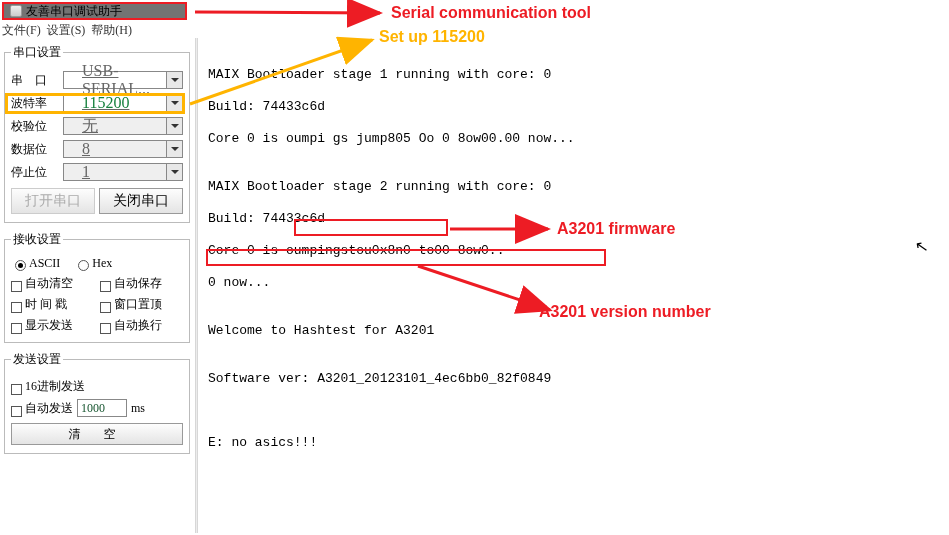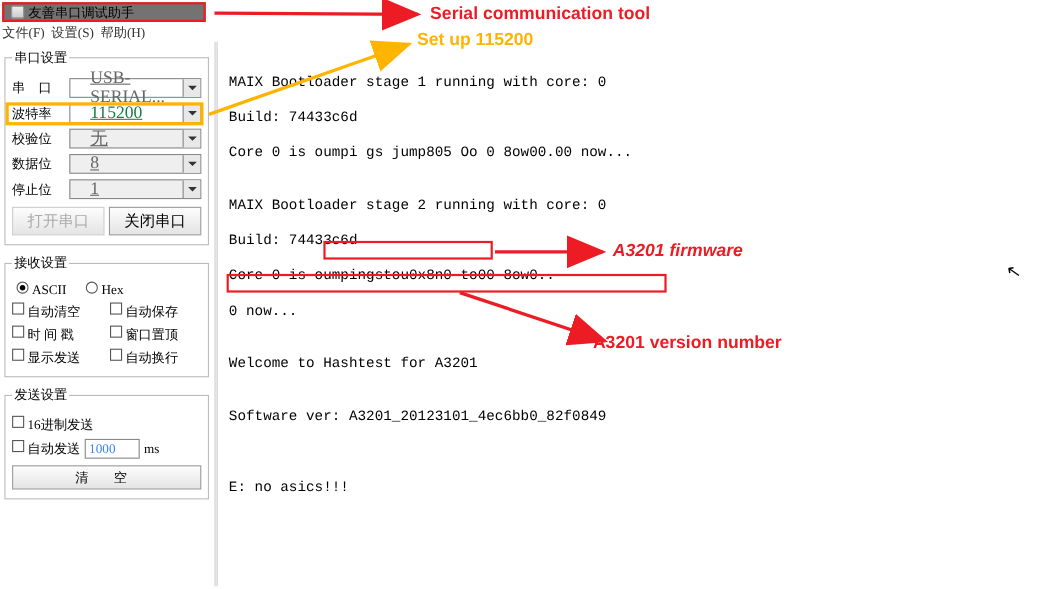--- a/index.html
+++ b/index.html
@@ -98,36 +98,36 @@
     flex:1;
     height: 26px;
     border:1px solid #999;
     background: linear-gradient(#fdfdfd,#e4e4e4);
     font-size: 14px;
     display:flex; align-items:center; justify-content:center;
     font-family: "SimSun","宋体",serif;
   }
   .btn.ghost { color:#aaa; border-color:#ccc; }
   .radio, .check {
-    display:flex; align-items:flex-start; gap:3px;
+    display:flex; align-items:flex-end; gap:3px;
     font-size:12px;
   }
   .radio .dot {
     width:11px; height:11px; border:1px solid #555; border-radius:50%;
     display:flex; align-items:center; justify-content:center;
   }
   .radio .dot.on::after { content:""; width:5px;height:5px;background:#000;border-radius:50%; }
   .check .box {
     width:11px; height:11px; border:1px solid #555;
     display:flex;align-items:center;justify-content:center;
   }
   .recv-grid { display:grid; grid-template-columns:1fr 1fr; row-gap:4px; column-gap:6px; margin-top:4px;}
   .numbox {
     width:50px; height:18px; border:1px solid #888; background:#fff;
-    display:flex;align-items:center;padding-left:3px;font-size:12px;color:#3b82f6;
+    display:flex;align-items:center;padding-left:3px;font-size:12px;color:#14532d;
   }
   .btn-wide {
     width: 100%; height:22px; border:1px solid #999;
     background:linear-gradient(#fdfdfd,#e4e4e4);
     display:flex;align-items:center;justify-content:center;
     font-size:12px; letter-spacing: 10px;
     margin-top:6px;
     font-family:"SimSun","宋体",serif;
   }
   .divider {
@@ -345,21 +345,21 @@
 <span style="display: block;"></span>
 <span style="display: block;">E: no asics!!!</span>
   <div class="hl-hash"></div>
   <div class="hl-ver"></div>
 </div>
 
 <div class="hl-baud"></div>
 
 <div class="anno red" style="left:391px; top:4px;">Serial communication tool</div>
 <div class="anno orange" style="left:379px; top:28px;">Set up 115200</div>
-<div class="anno red" style="left:557px; top:220px;font-style:italic;">A3201 firmware</div>
+<div class="anno red" style="left:557px; top:220px;">A3201 firmware</div>
 <div class="anno red" style="left:539px; top:303px;">A3201 version number</div>
 
 <svg class="arrows">
   <defs>
     <marker id="ahr" markerWidth="12" markerHeight="10" refX="11" refY="5" orient="auto">
       <path d="M0,0 L12,5 L0,10 Z" fill="#ed1c24"></path>
     </marker>
     <marker id="aho" markerWidth="12" markerHeight="10" refX="11" refY="5" orient="auto">
       <path d="M0,0 L12,5 L0,10 Z" fill="#ffb400"></path>
     </marker>

